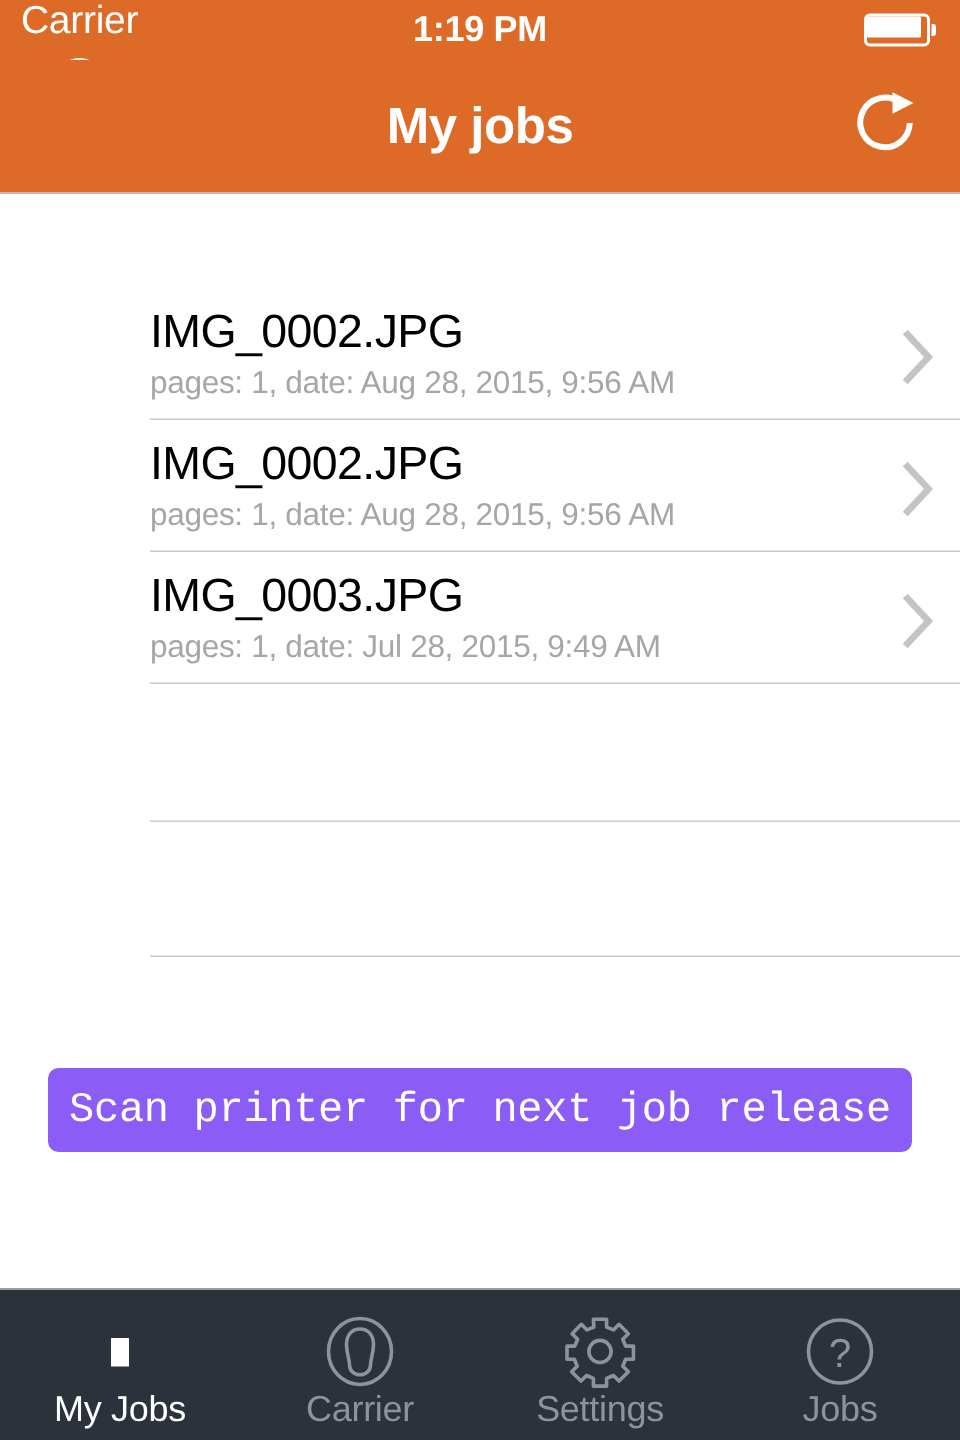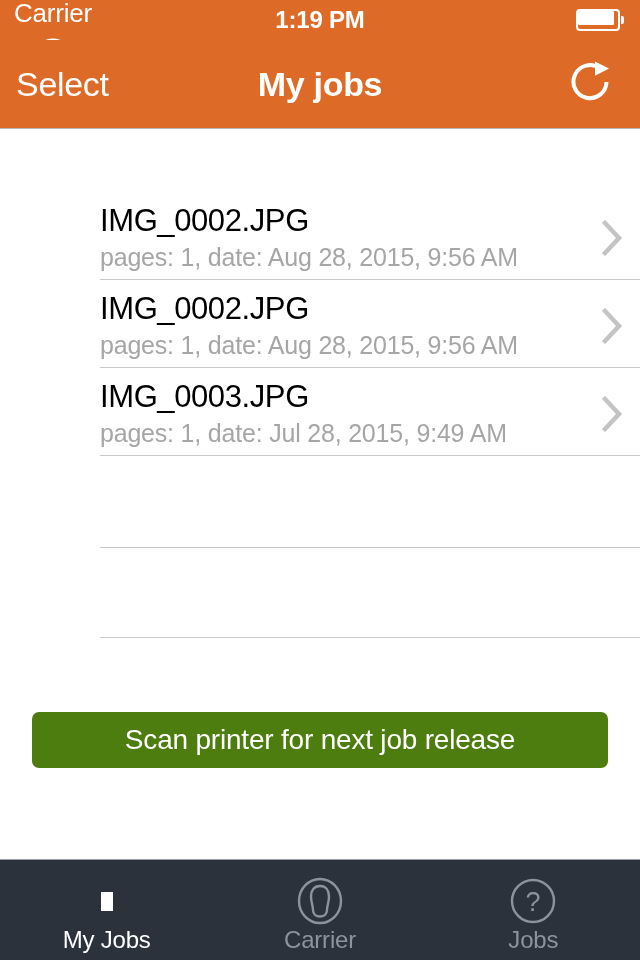--- a/index.html
+++ b/index.html
@@ -83,33 +83,33 @@
   .row-sep {
     position:absolute; left:61px; right:30px; bottom:0; height:1px;
     background:#c9c9c9;
   }
   .row-title {
     position:absolute; left:61px; top:12px;
     font-size:31px; color:#000000; letter-spacing:-0.4px; line-height:1.1;
   }
   .row-sub {
     position:absolute; left:61px; top:52px;
-    font-size:25px; color:#a6a6a6; letter-spacing:-0.2px; line-height:1.1;
+    font-size:21px; color:#a6a6a6; letter-spacing:-0.2px; line-height:1.1;
   }
   .chevron {
     position:absolute; right:55px; top:28px;
   }
   .row-empty { position:absolute; left:0; width:640px; height:90px; }
 
   
   .scan-btn {
     position:absolute; left:32px; top:712px; width:576px; height:56px;
-    background:#4d7c0f; border:none; border-radius:7px;
+    background:#8b5cf6; border:none; border-radius:7px;
     color:#ffffff; font-size:28px; letter-spacing:-0.2px;
-    font-family:Liberation Sans, sans-serif;
+    font-family:Liberation Mono, monospace;
     cursor:pointer;
     display:flex; align-items:center; justify-content:center;
   }
 
   
   .tabbar {
     position:absolute; left:0; bottom:0; width:640px; height:101px;
     background:#2B323B;
     border-top:1px solid #9aa0a6;
     display:flex;
@@ -157,21 +157,20 @@
     <div class="sb-right">
       <span class="battery">
         <span class="battery-body"></span>
         <span class="battery-fill"></span>
         <span class="battery-cap"></span>
       </span>
     </div>
   </div>
 
   <div class="navbar">
-    <button class="nav-select">Select</button>
     <div class="nav-title">My jobs</div>
     <button class="nav-refresh">
       <span>
         <svg width="44" height="46" viewBox="0 0 44 46">
           <path d="M29 8.5 A16.5 16.5 0 1 0 35.5 22" stroke="#ffffff" stroke-width="4" fill="none" stroke-linecap="butt"></path>
           <path d="M24 1.5 L38 8.6 L24 15.8 Z" fill="#ffffff"></path>
         </svg>
       </span>
     </button>
   </div>
@@ -228,20 +227,31 @@
     <button class="tab">
       <span class="tab-icon">
         <svg width="48" height="48" viewBox="0 0 48 48">
           <ellipse cx="24" cy="24" rx="21" ry="22" stroke="#8C939C" stroke-width="2.4" fill="none"></ellipse>
           <path d="M24 9 C30 9 33 13.5 33 19.5 C33 25 31 29 31 33 C31 37 27.8 39.5 24 39.5 C20.2 39.5 17 37 17 33 C17 29 15 25 15 19.5 C15 13.5 18 9 24 9 Z" stroke="#8C939C" stroke-width="2.4" fill="none"></path>
         </svg>
       </span>
       <span class="tab-label">Carrier</span>
     </button>
 
+    <button class="tab">
+      <span class="tab-icon">
+        <svg width="50" height="50" viewBox="0 0 50 50">
+          <g stroke="#8C939C" stroke-width="2.4" fill="none" stroke-linejoin="round">
+            <path d="M20.6 3.5 h8.8 v5.2 l4.6 1.9 3.7-3.7 6.2 6.2 -3.7 3.7 1.9 4.6 h5.2 v8.8 h-5.2 l-1.9 4.6 3.7 3.7 -6.2 6.2 -3.7-3.7 -4.6 1.9 v5.2 h-8.8 v-5.2 l-4.6-1.9 -3.7 3.7 -6.2-6.2 3.7-3.7 -1.9-4.6 H3 v-8.8 h5.2 l1.9-4.6 -3.7-3.7 6.2-6.2 3.7 3.7 4.6-1.9 z"></path>
+            <circle cx="25" cy="25" r="7.4"></circle>
+          </g>
+        </svg>
+      </span>
+      <span class="tab-label">Settings</span>
+    </button>
 
     <button class="tab">
       <span class="tab-icon">
         <svg width="48" height="48" viewBox="0 0 48 48">
           <circle cx="24" cy="24" r="21" stroke="#8C939C" stroke-width="2.4" fill="none"></circle>
           <text x="24" y="34" text-anchor="middle" font-family="Liberation Sans, sans-serif" font-size="27" fill="#8C939C">?</text>
         </svg>
       </span>
       <span class="tab-label">Jobs</span>
     </button>

